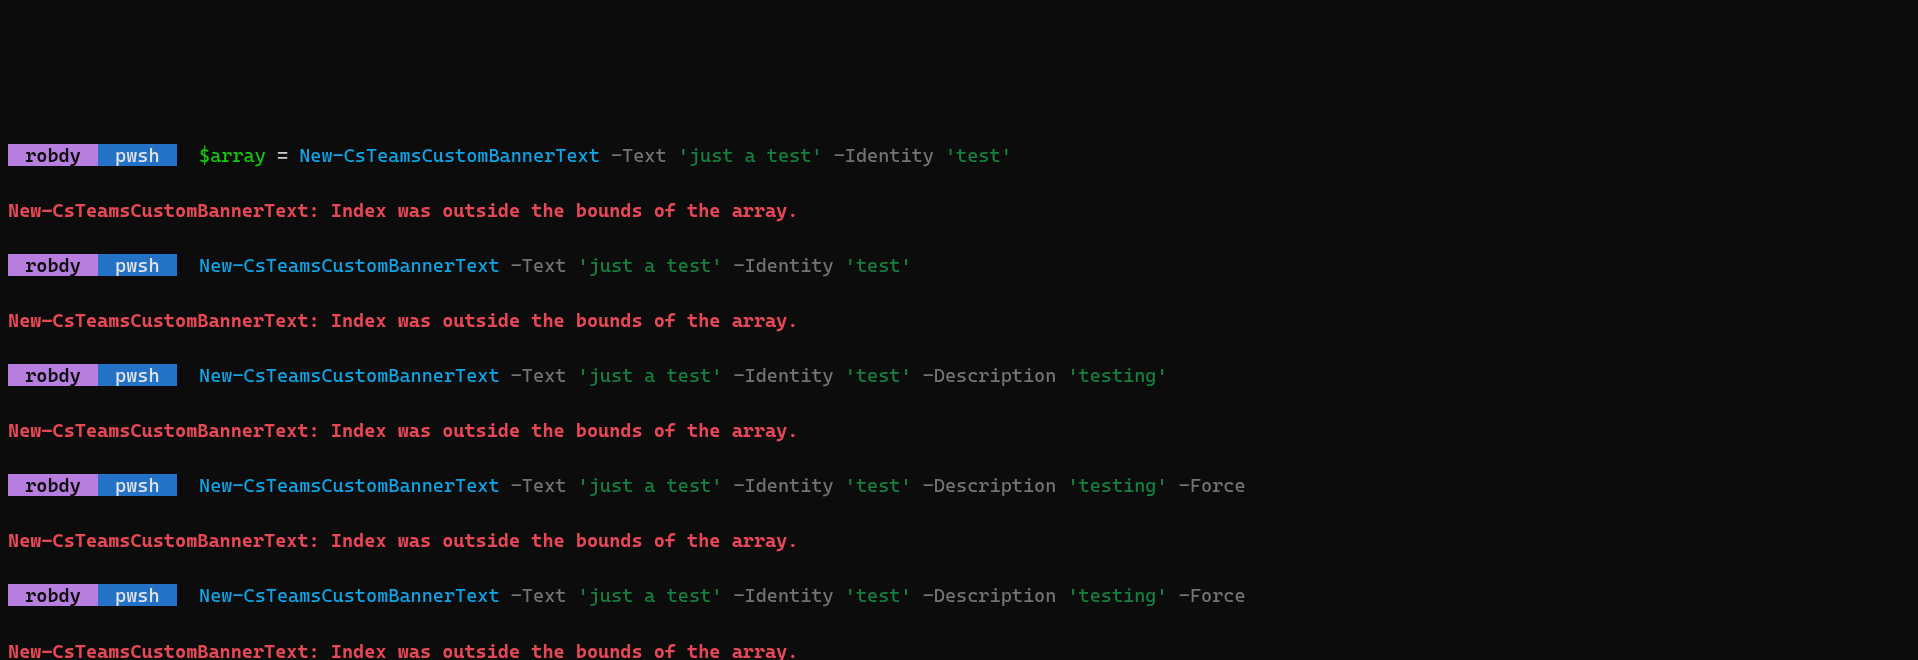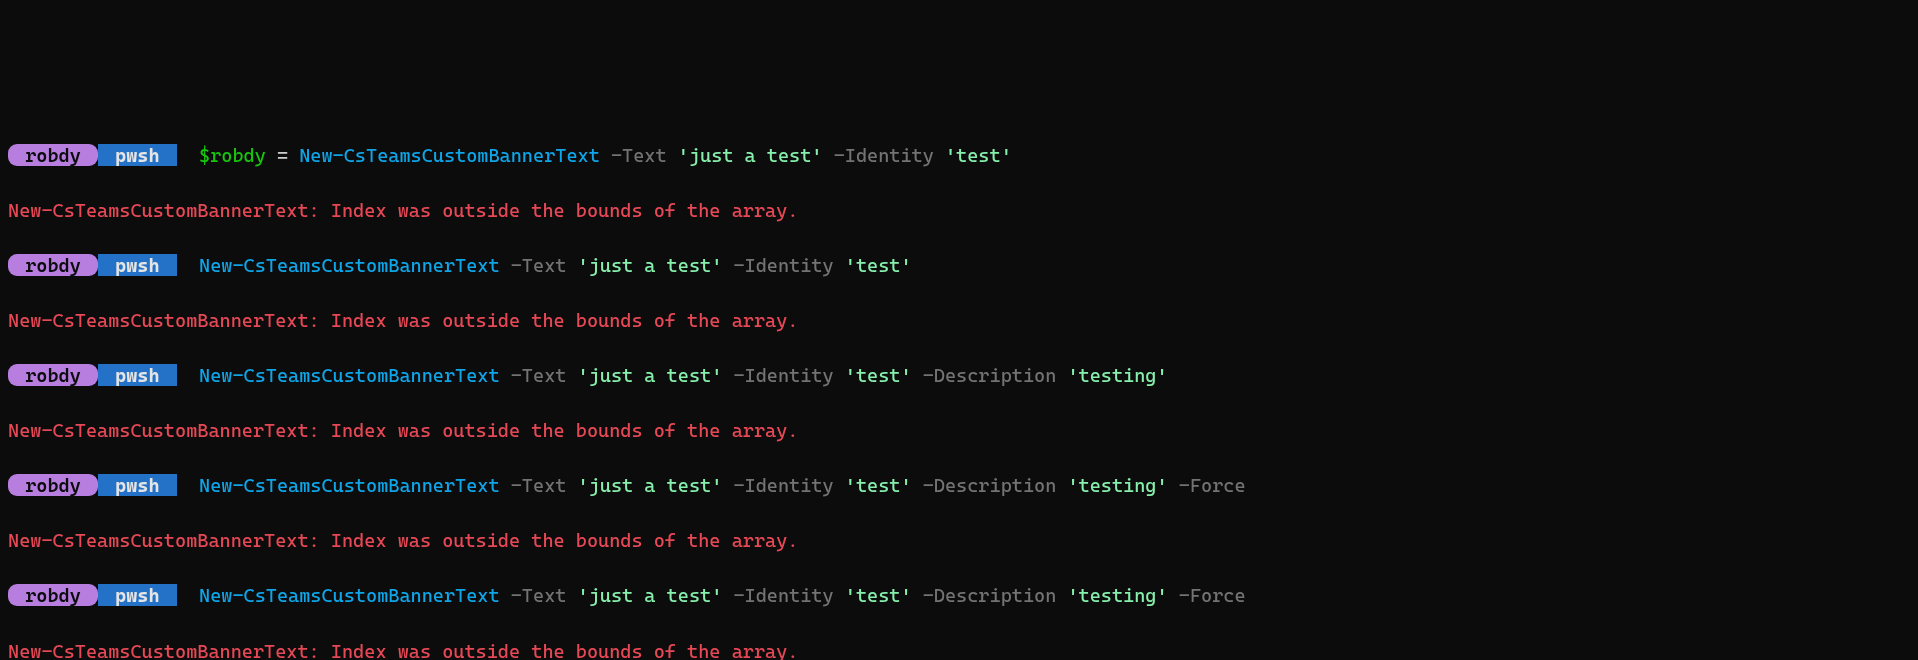--- a/index.html
+++ b/index.html
@@ -13,42 +13,41 @@
     font-weight: 500;
     white-space: pre-wrap;
     word-break: break-all;
   }
   .line { display: block; }
   .prompt-user {
     background: #b77ee0;
     color: #0c0c0c;
     padding: 0 6px;
     font-weight: 600;
-    border-radius: 9px;
   }
   .prompt-shell {
     background: #2472c8;
     color: #e5e5e5;
     padding: 0 6px;
-    font-weight: 700;
+    font-weight: 400;
   }
   .var { color: #16c60c; }
   .op { color: #cccccc; }
   .cmd { color: #0ea5e9; }
   .param { color: #737373; }
-  .str { color: #86efac; }
-  .err { color: #e74856; }
+  .str { color: #15803d; }
+  .err { color: #e74856; font-weight: bold; }
 </style>
 </head>
 <body>
 
 
 
 <div>
-<span class="line"><span class="prompt-user"> robdy </span><span class="prompt-shell"> pwsh </span>  <span class="var">$robdy</span><span class="op"> = </span><span class="cmd">New-CsTeamsCustomBannerText</span> <span class="param">-Text</span> <span class="str">'just a test'</span> <span class="param">-Identity</span> <span class="str">'test'</span></span>
+<span class="line"><span class="prompt-user"> robdy </span><span class="prompt-shell"> pwsh </span>  <span class="var">$array</span><span class="op"> = </span><span class="cmd">New-CsTeamsCustomBannerText</span> <span class="param">-Text</span> <span class="str">'just a test'</span> <span class="param">-Identity</span> <span class="str">'test'</span></span>
 <span class="line err">New-CsTeamsCustomBannerText: Index was outside the bounds of the array.</span>
 <span class="line"><span class="prompt-user"> robdy </span><span class="prompt-shell"> pwsh </span>  <span class="cmd">New-CsTeamsCustomBannerText</span> <span class="param">-Text</span> <span class="str">'just a test'</span> <span class="param">-Identity</span> <span class="str">'test'</span></span>
 <span class="line err">New-CsTeamsCustomBannerText: Index was outside the bounds of the array.</span>
 <span class="line"><span class="prompt-user"> robdy </span><span class="prompt-shell"> pwsh </span>  <span class="cmd">New-CsTeamsCustomBannerText</span> <span class="param">-Text</span> <span class="str">'just a test'</span> <span class="param">-Identity</span> <span class="str">'test'</span> <span class="param">-Description</span> <span class="str">'testing'</span></span>
 <span class="line err">New-CsTeamsCustomBannerText: Index was outside the bounds of the array.</span>
 <span class="line"><span class="prompt-user"> robdy </span><span class="prompt-shell"> pwsh </span>  <span class="cmd">New-CsTeamsCustomBannerText</span> <span class="param">-Text</span> <span class="str">'just a test'</span> <span class="param">-Identity</span> <span class="str">'test'</span> <span class="param">-Description</span> <span class="str">'testing'</span> <span class="param">-Force</span></span>
 <span class="line err">New-CsTeamsCustomBannerText: Index was outside the bounds of the array.</span>
 <span class="line"><span class="prompt-user"> robdy </span><span class="prompt-shell"> pwsh </span>  <span class="cmd">New-CsTeamsCustomBannerText</span> <span class="param">-Text</span> <span class="str">'just a test'</span> <span class="param">-Identity</span> <span class="str">'test'</span> <span class="param">-Description</span> <span class="str">'testing'</span> <span class="param">-Force</span></span>
 <span class="line err">New-CsTeamsCustomBannerText: Index was outside the bounds of the array.</span>
 

